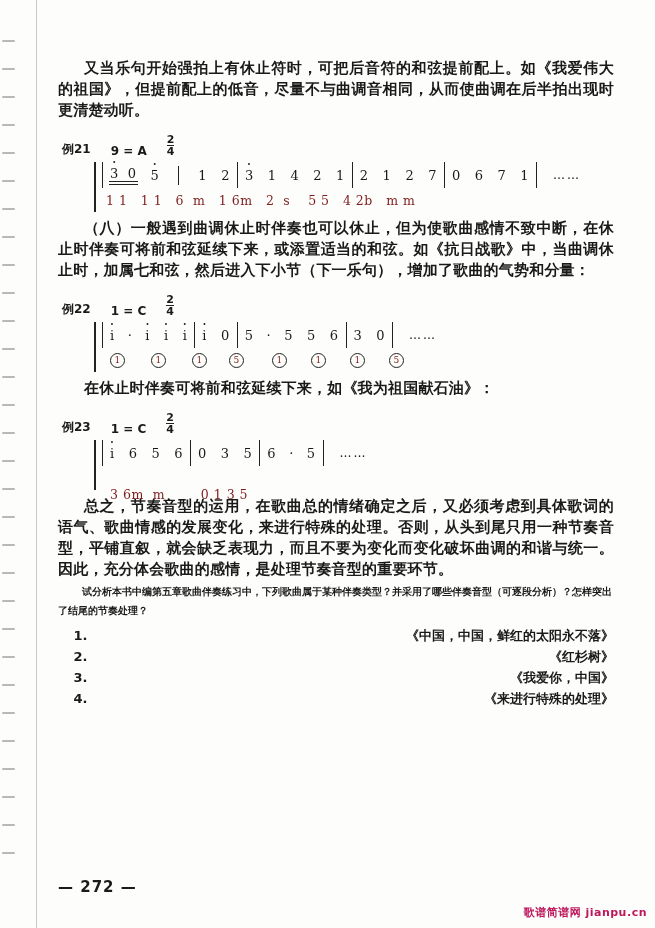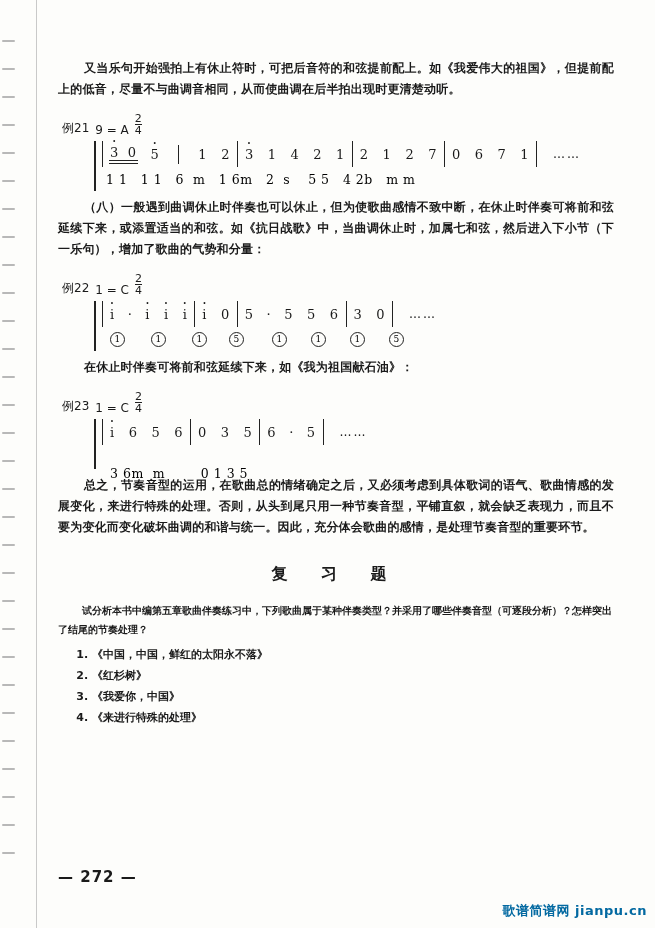--- a/index.html
+++ b/index.html
@@ -45,40 +45,40 @@
     border-radius: 1px;
   }
   .content {
     position: absolute;
     left: 58px;
     top: 58px;
     width: 556px;
   }
   p.body-text {
     margin: 0 0 2px 0;
-    font-size: 12px;
+    font-size: 15px;
     line-height: 21px;
     text-align: justify;
     letter-spacing: 0.2px;
     font-weight: 600;
   }
   p.body-text.indent {
     text-indent: 26px;
   }
   .example-block {
     margin: 14px 0 6px 0;
   }
   .ex-head {
     font-size: 12px;
     margin-left: 4px;
     margin-bottom: 4px;
     display: flex;
     align-items: flex-end;
-    gap: 6px;
-    font-weight: 400;
+    gap: 20px;
+    font-weight: 700;
   }
   .frac {
     display: inline-block;
     text-align: center;
     line-height: 1;
     font-size: 11px;
     vertical-align: middle;
     position: relative;
     top: -1px;
   }
@@ -149,21 +149,21 @@
     letter-spacing: 2px;
     font-size: 12px;
   }
   .chordrow {
     display: flex;
     align-items: center;
     height: 24px;
     font-size: 12.5px;
     font-family: "DejaVu Serif", "Liberation Serif", serif;
     letter-spacing: 0.5px;
-    color: #000000;
+    color: #7f1d1d;
   }
   .circ {
     display: inline-block;
     width: 13px;
     height: 13px;
     line-height: 12px;
     text-align: center;
     border: 1px solid #222;
     border-radius: 50%;
     font-size: 9px;
@@ -171,45 +171,46 @@
   .section-title {
     text-align: center;
     font-size: 16px;
     font-weight: 700;
     letter-spacing: 14px;
     margin: 26px 0 16px 0;
   }
   ol.qlist {
     margin: 6px 0 16px 0;
     padding-left: 34px;
-    font-size: 11px;
+    font-size: 13px;
     line-height: 20px;
+    text-align: right;
   }
   ol.qlist li { margin-bottom: 1px; font-weight: 600; }
   .q-intro {
     font-size: 10px;
     line-height: 19px;
     text-indent: 24px;
     margin: 0;
     font-weight: 600;
   }
   .pagenum {
     position: absolute;
     left: 58px;
-    bottom: 42px;
+    bottom: 32px;
     font-size: 15px;
     font-weight: 700;
     letter-spacing: 1px;
   }
   .watermark {
     position: absolute;
     right: 8px;
     bottom: 8px;
-    font-size: 13px;
-    color: #0369a1;
+    font-size: 11px;
+    color: #be185d;
     font-weight: 700;
     letter-spacing: 0.5px;
   }
 </style>
 </head>
 <body>
 
 <div class="page">
 
   <div class="binding-line"></div>
@@ -404,21 +405,20 @@
         </div>
         <div class="chordrow">
           <span style="width:14px"></span>
           <span style="white-space:pre;margin-top:32px;">3 6m  m        0 1 3 5</span>
         </div>
       </div>
     </div>
 
     <p class="body-text indent" style="margin-top:4px;">总之，节奏音型的运用，在歌曲总的情绪确定之后，又必须考虑到具体歌词的语气、歌曲情感的发展变化，来进行特殊的处理。否则，从头到尾只用一种节奏音型，平铺直叙，就会缺乏表现力，而且不要为变化而变化破坏曲调的和谐与统一。因此，充分体会歌曲的感情，是处理节奏音型的重要环节。</p>
 
-    <h2 class="section-title">复 习 题</h2>
 
     <p class="q-intro">试分析本书中编第五章歌曲伴奏练习中，下列歌曲属于某种伴奏类型？并采用了哪些伴奏音型（可逐段分析）？怎样突出了结尾的节奏处理？</p>
 
     <ol class="qlist">
       <li>《中国，中国，鲜红的太阳永不落》</li>
       <li>《红杉树》</li>
       <li>《我爱你，中国》</li>
       <li>《来进行特殊的处理》</li>
     </ol>
 

